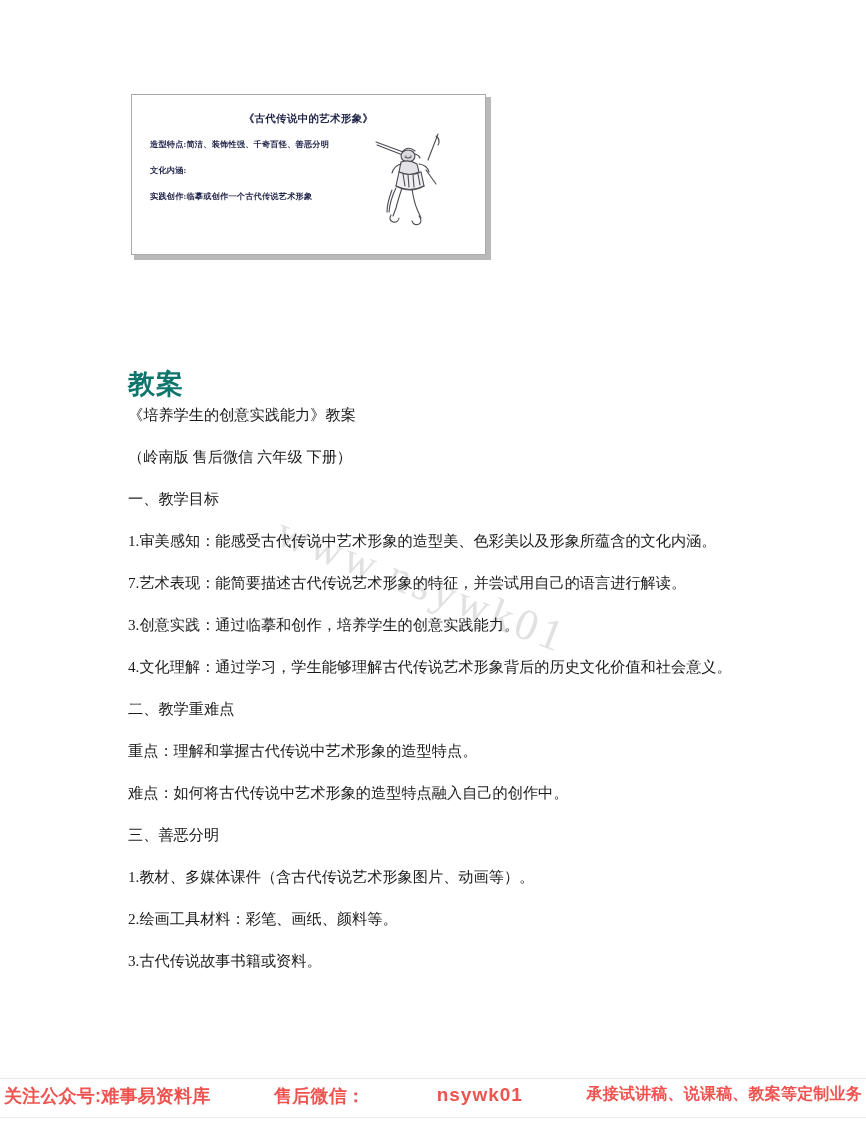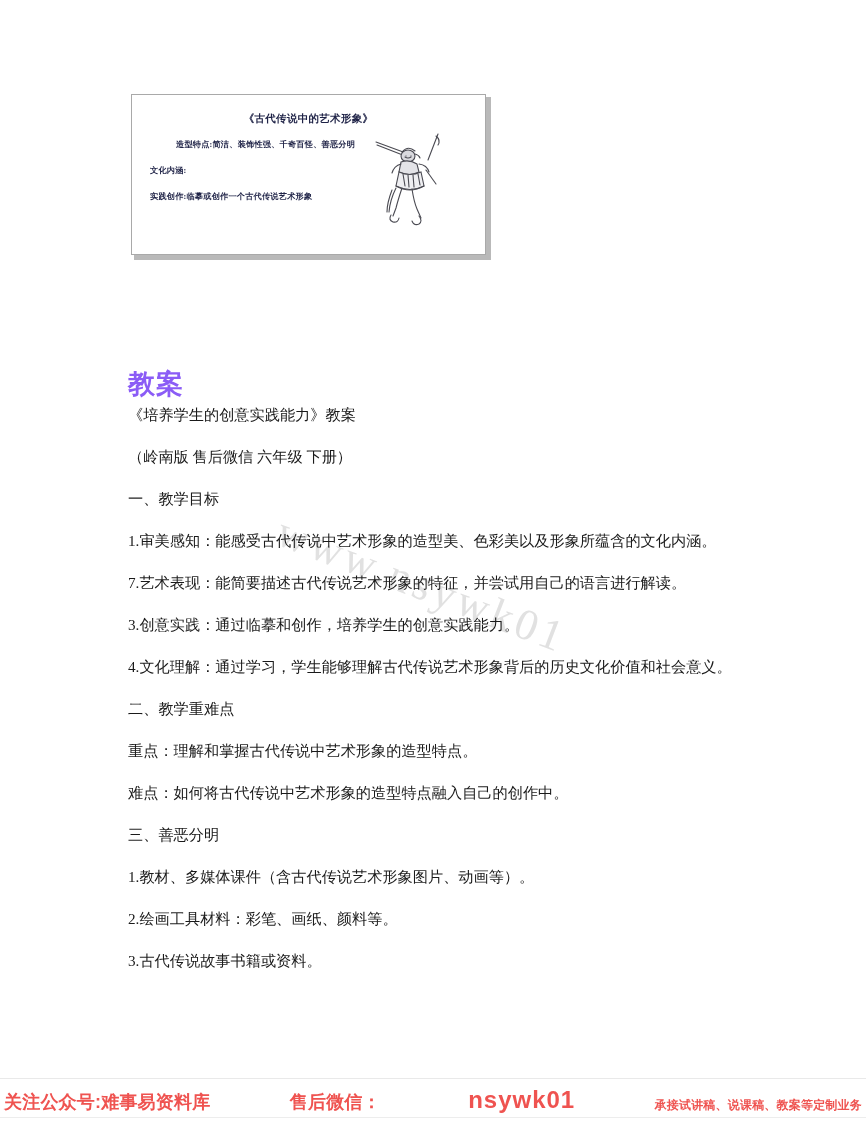--- a/index.html
+++ b/index.html
@@ -86,41 +86,41 @@
   .slide-line {
     position: absolute;
     left: 18px;
     font-size: 8.2px;
     font-weight: bold;
     color: #1f2347;
     letter-spacing: .2px;
     white-space: nowrap;
     font-family: "Liberation Serif", "DejaVu Serif", serif;
   }
-  .slide-l1 { top: 44px; margin-left: 26px; }
+  .slide-l1 { top: 44px; }
   .slide-l2 { top: 70px; }
   .slide-l3 { top: 96px; }
 
   .slide-figure {
     position: absolute;
     left: 242px;
     top: 35px;
     width: 72px;
     height: 96px;
   }
   .slide-figure svg { display: block; }
 
   
   .doc-heading {
     position: absolute;
     left: 128px;
     top: 348px;
     font-size: 27px;
     font-weight: bold;
-    color: #8b5cf6;
+    color: #0f766e;
     letter-spacing: 1px;
     z-index: 3;
     font-family: "Liberation Serif", "DejaVu Serif", serif;
   }
 
   
   .body-block {
     position: absolute;
     left: 128px;
     top: 403px;
@@ -146,38 +146,38 @@
     background: #e9e9e9;
     z-index: 4;
   }
   .footer {
     position: absolute;
     left: 0;
     top: 1084px;
     width: 866px;
     height: 30px;
     display: flex;
-    align-items: flex-end;
+    align-items: flex-start;
     justify-content: space-between;
     padding: 0 4px;
     box-sizing: border-box;
     z-index: 5;
     white-space: nowrap;
   }
   .footer span {
     font-family: "Liberation Sans", "DejaVu Sans", sans-serif;
     font-weight: bold;
     font-size: 18.5px;
     color: #ef5350;
     letter-spacing: .2px;
   }
   .footer .f-account { font-size: 18px; }
   .footer .f-wechat  { font-size: 18px; margin-left: 0; }
-  .footer .f-handle  { font-size: 24px; margin-left: 8px; letter-spacing: 1px; }
-  .footer .f-service { font-size: 12px; }
+  .footer .f-handle  { font-size: 19px; margin-left: 8px; letter-spacing: 1px; }
+  .footer .f-service { font-size: 16px; }
   .footer-rule-bottom {
     position: absolute;
     left: 0;
     top: 1117px;
     width: 866px;
     height: 1px;
     background: #ededed;
     z-index: 4;
   }
 </style>

